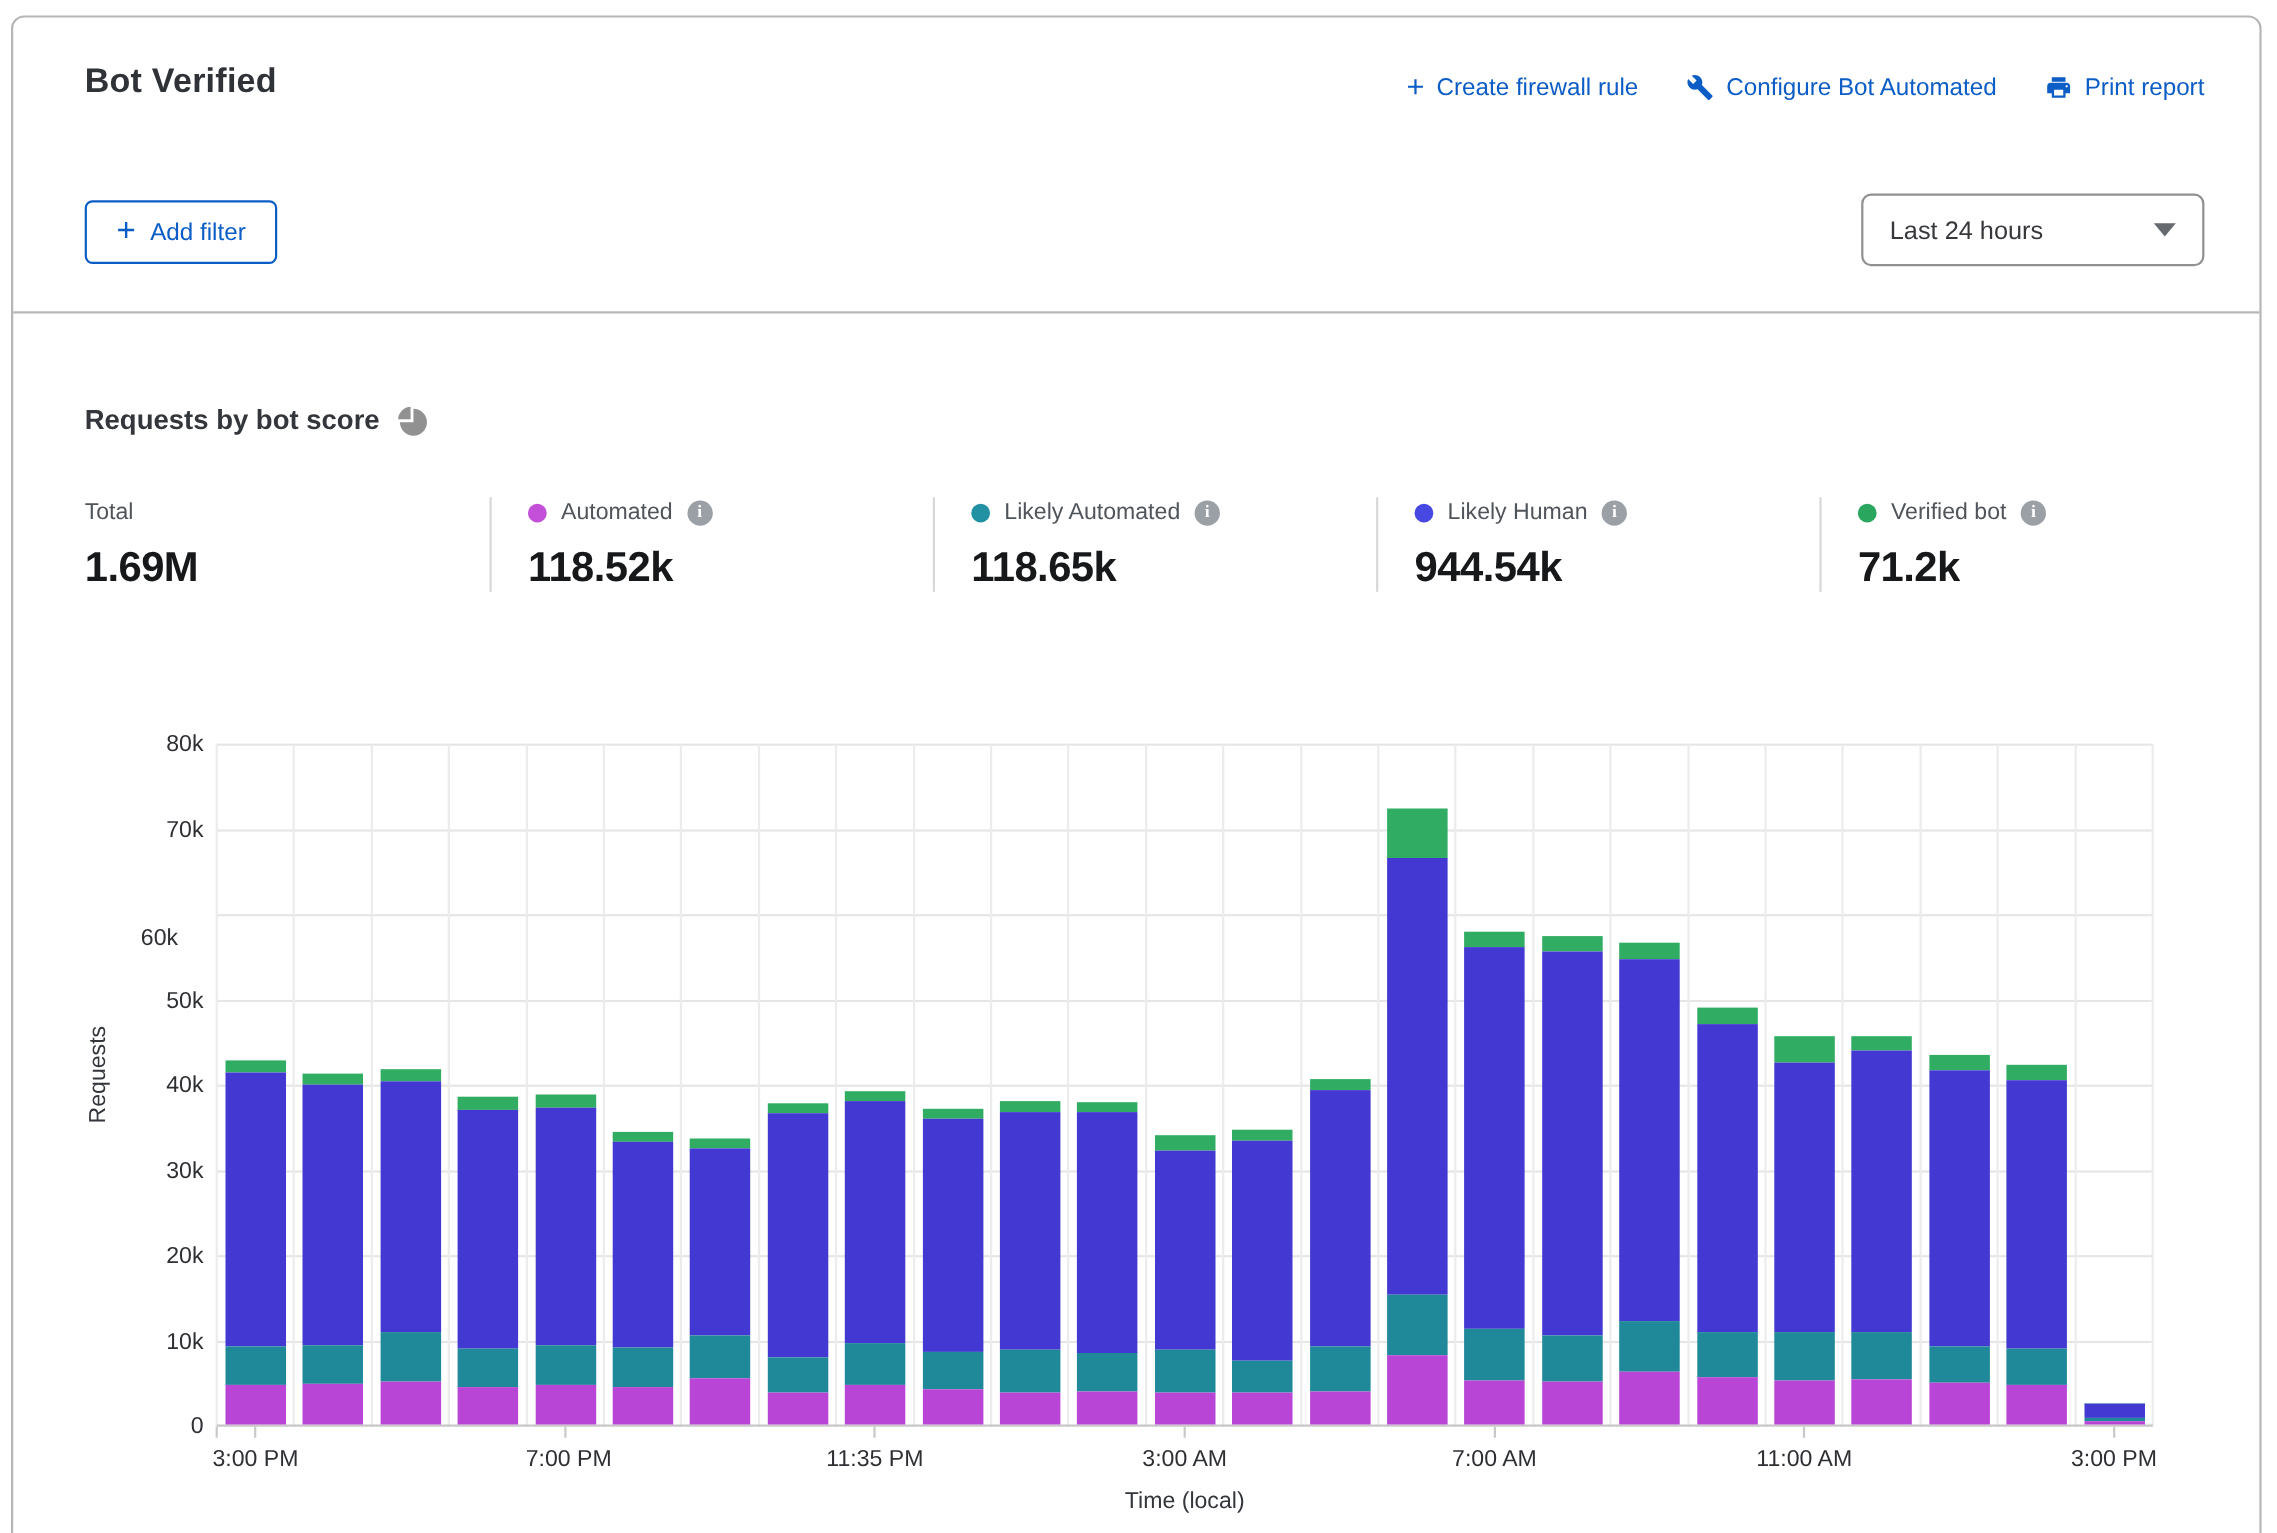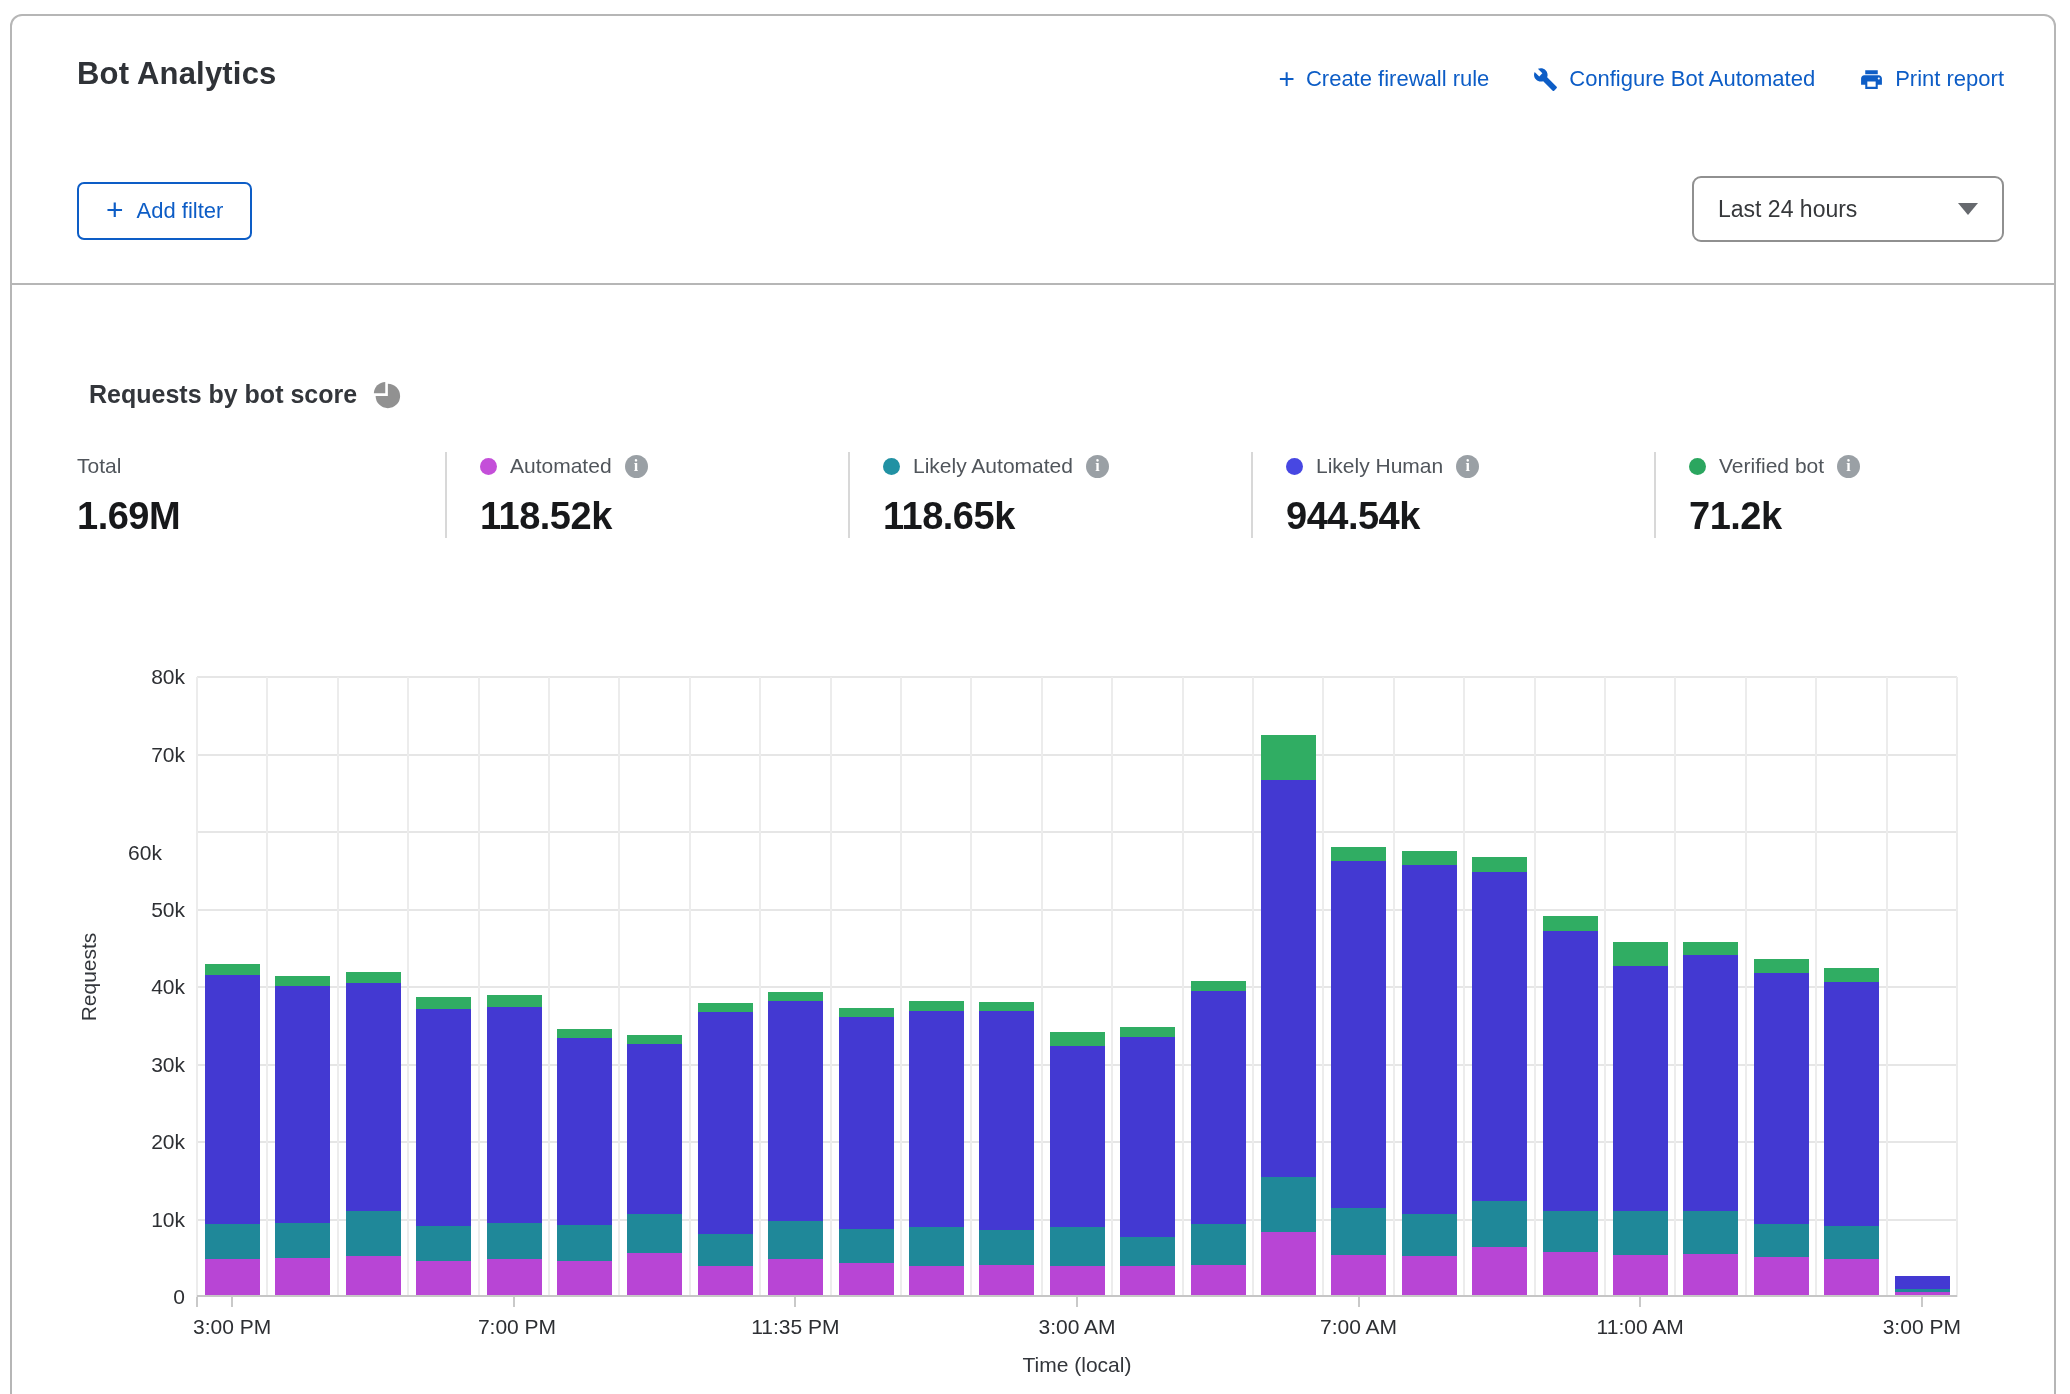--- a/index.html
+++ b/index.html
@@ -36,21 +36,21 @@
     border:2px solid #909090;border-radius:9px;background:#fff;
     display:flex;align-items:center;justify-content:space-between;
     padding:0 24px;font-size:23px;color:#36383b;cursor:pointer;
   }
   .caret{
     width:0;height:0;border-left:10px solid transparent;border-right:10px solid transparent;
     border-top:12px solid #66696e;
   }
   .divider{position:absolute;left:0;top:267px;width:100%;height:2px;background:#b6b6b6;}
   .section-heading{
-    position:absolute;left:65px;top:352px;margin:12px;display:flex;align-items:center;gap:16px;
+    position:absolute;left:65px;top:352px;margin:0;display:flex;align-items:center;gap:16px;
     font-size:25px;font-weight:700;color:#33363b;
   }
   .pie-icon{width:28px;height:28px;}
   
   .stats{position:absolute;left:65px;top:436px;display:flex;}
   .stat{width:368px;}
   .stat.sep{border-left:2px solid #d8d8d8;padding-left:33px;}
   .stat-label-row{display:flex;align-items:center;gap:13px;height:28px;font-size:21px;color:#50555b;}
   .dot{width:17px;height:17px;border-radius:50%;flex:0 0 auto;}
   .info-icon{
@@ -85,21 +85,21 @@
   .axis-title-x{
     position:absolute;left:965px;top:1337px;width:200px;text-align:center;
     font-size:21px;color:#33363b;
   }
 </style>
 </head>
 <body>
 
 <div class="card">
 
-  <h1 class="page-title">Bot Analytics</h1>
+  <h1 class="page-title">Bot Verified</h1>
 
   <div class="header-actions">
     <a class="hlink">
       <span class="plus-glyph">+</span>
       <span>Create firewall rule</span>
     </a>
     <a class="hlink">
       <svg class="hicon" viewBox="0 0 24 24">
         <path d="M22.7 19l-9.1-9.1c.9-2.3.4-5-1.5-6.9-2-2-5-2.4-7.4-1.3L9 6 6 9 1.6 4.7C.4 7.1.9 10.1 2.9 12.1c1.9 1.9 4.6 2.4 6.9 1.5l9.1 9.1c.4.4 1 .4 1.4 0l2.3-2.3c.5-.4.5-1.1.1-1.4z"></path>
       </svg>

